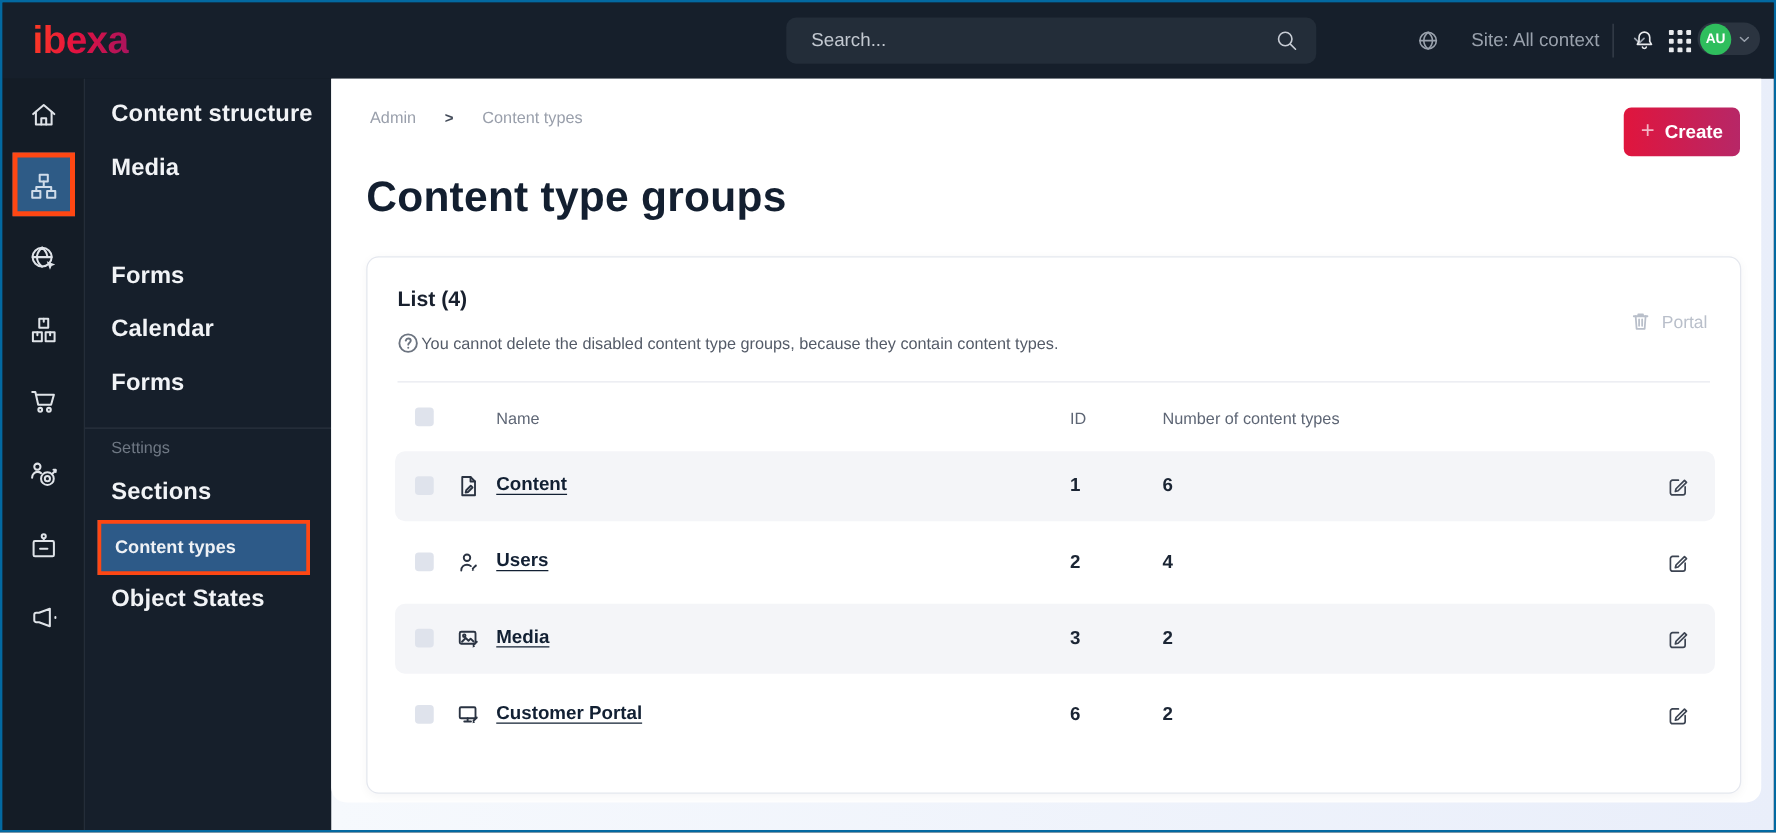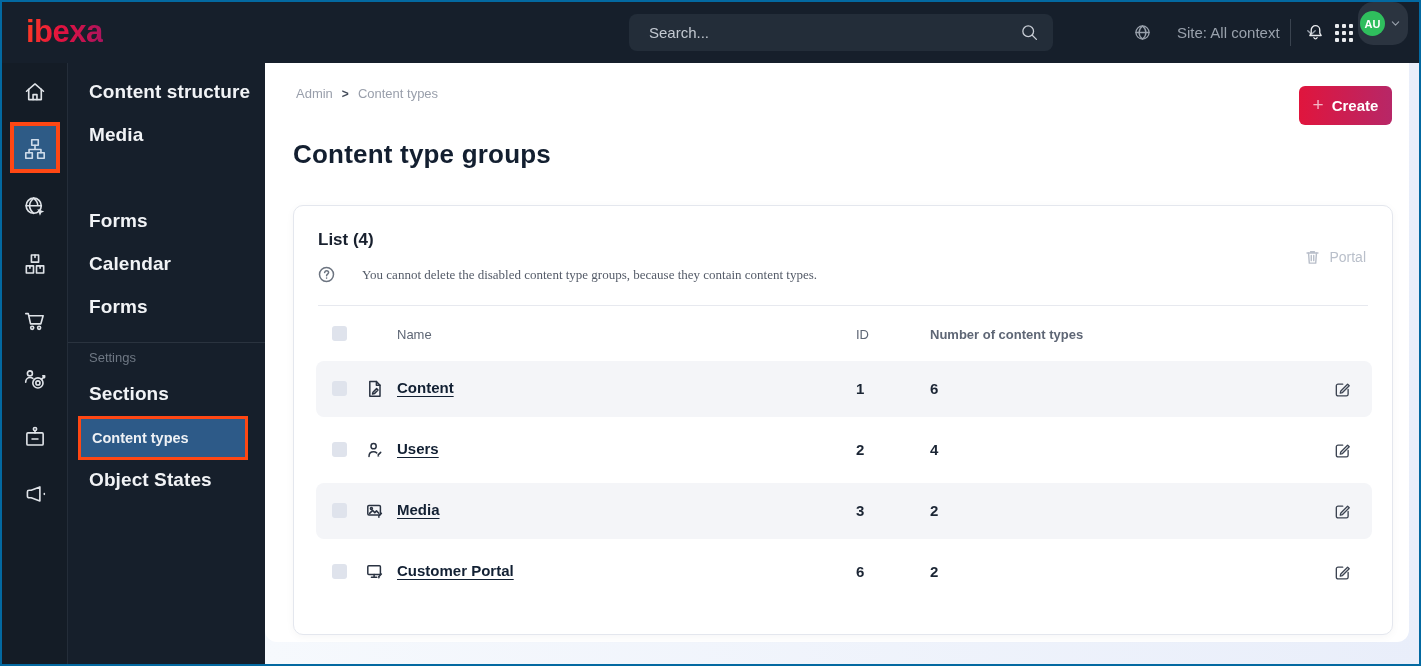--- a/index.html
+++ b/index.html
@@ -29,21 +29,21 @@
   }
   #searchbar input::placeholder { color:#c3c9d1; }
   #search-icon { position:absolute; right:14px; top:9px; color:#c8cdd5; cursor:pointer; }
   #site-group { position:absolute; left:1131px; top:0; height:61px; display:flex; align-items:center; gap:25px; color:#99a1ac; cursor:pointer; }
   #site-group .site-label { font-size:15px; }
   #topbar-divider { position:absolute; left:1288px; top:17px; width:1px; height:27px; background:#3a434f; }
   .topbar-icon-btn { position:absolute; top:0; height:61px; display:flex; align-items:center; color:#e9ebee; cursor:pointer; }
   #bell-btn { left:1303px; }
   #grid-btn { left:1333px; }
   #user-pill {
-    position:absolute; left:1356px; top:0; height:43px; background:#2b3440; border-radius:15px;
+    position:absolute; left:1356px; top:16px; height:26px; background:#2b3440; border-radius:15px;
     display:flex; align-items:center; padding:2px 7px 2px 2px; gap:5px; cursor:pointer;
   }
   #avatar {
     width:25px; height:25px; border-radius:50%; background:#2fbe5d; color:#fff;
     font-size:11px; font-weight:700; display:flex; align-items:center; justify-content:center;
   }
   #user-pill .chev { color:#98a0ab; }
 
   
   #rail { position:absolute; left:0; top:61px; width:65px; height:605px; background:#141c26; }
@@ -68,48 +68,48 @@
   #menu-active-box .menu-active-label {
     display:block; line-height:38px; padding-left:11px; color:#eef1f5; font-size:14.5px; font-weight:600;
   }
 
   
   #main { position:absolute; left:263px; top:61px; width:1158px; height:605px; background:linear-gradient(90deg,#f6f9fd,#e9eefa); }
   #panel {
     position:absolute; left:0; top:0; width:1144px; height:579px; background:#ffffff;
     border-bottom-left-radius:12px; border-bottom-right-radius:12px;
   }
-  #breadcrumb { position:absolute; left:31px; top:23px; display:flex; align-items:center; gap:9px; font-size:13px; color:#999fab; }
+  #breadcrumb { position:absolute; left:31px; top:23px; display:flex; align-items:center; gap:23px; font-size:13px; color:#999fab; }
   #breadcrumb .bc-sep { color:#434b59; font-weight:700; font-size:12px; }
   #breadcrumb .bc-item { cursor:pointer; }
   #create-btn {
     position:absolute; right:17px; top:23px; width:93px; height:39px; border:none; border-radius:6px;
     background:linear-gradient(90deg,#e0153d,#b72767); color:#fff; font-size:15px; font-weight:600;
     display:flex; align-items:center; justify-content:center; gap:8px; cursor:pointer; font-family:inherit;
   }
   #create-btn .plus { font-size:19px; font-weight:300; color:#f3b4c4; margin-top:-2px; }
-  #page-title { position:absolute; left:28px; top:76px; font-size:26px; font-weight:800; color:#131f30; letter-spacing:0.2px; }
+  #page-title { position:absolute; left:28px; top:76px; font-size:34px; font-weight:800; color:#131f30; letter-spacing:0.2px; }
 
   
   #card {
     position:absolute; left:28px; right:16px; top:142px; height:430px;
     background:#fff; border:1px solid #e4e7ee; border-radius:10px;
     box-shadow:0 2px 8px rgba(25,35,60,0.04);
   }
   #list-title { position:absolute; left:24px; top:24px; font-size:17px; font-weight:700; color:#18202e; }
-  #info-row { position:absolute; left:24px; top:60px; display:flex; align-items:center; gap:27px; color:#545b68; font-size:13px;font-family:Liberation Serif, serif; }
+  #info-row { position:absolute; left:24px; top:60px; display:flex; align-items:center; gap:2px; color:#545b68; font-size:13px; }
   #info-row .q-icon { color:#6c7480; }
   #delete-btn { position:absolute; right:26px; top:42px; display:flex; align-items:center; gap:8px; color:#b9bfca; font-size:14px; cursor:default; }
   #card-divider { position:absolute; left:24px; right:24px; top:99px; height:1px; background:#e7e9ef; }
 
   .checkbox { width:15px; height:15px; background:#dfe3ec; border-radius:3px; cursor:pointer; }
   #thead { position:absolute; left:0; top:114px; width:100%; height:30px; }
   #thead .checkbox { position:absolute; left:38px; top:6px; }
   .th { position:absolute; top:7px; font-size:13px; color:#5e6675; }
-  .th-name { left:103px; } .th-id { left:562px; } .th-count { left:636px;font-weight:bold; }
+  .th-name { left:103px; } .th-id { left:562px; } .th-count { left:636px; }
 
   .row { position:absolute; left:22px; width:1056px; height:56px; border-radius:8px; }
   .row.alt { background:#f4f5f8; }
   .row .checkbox { position:absolute; left:16px; top:20px; }
   .row .type-icon { position:absolute; left:49px; top:18px; color:#2a3342; }
   .row .row-link {
     position:absolute; left:81px; top:18px; font-size:15px; font-weight:600; color:#122033;
     text-decoration:underline; text-underline-offset:3px; cursor:pointer;
   }
   .row .cell-id { position:absolute; left:540px; top:19px; font-size:15px; font-weight:600; color:#1b2534; }

